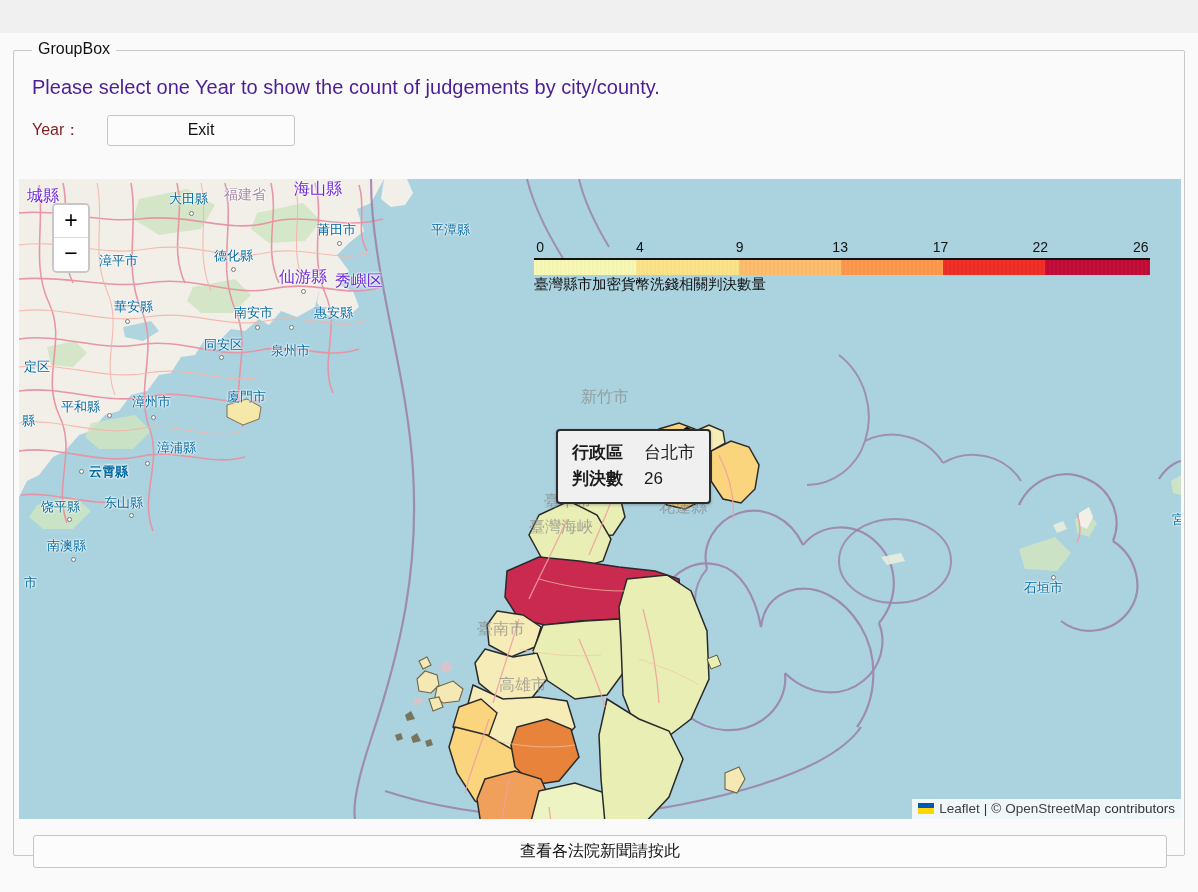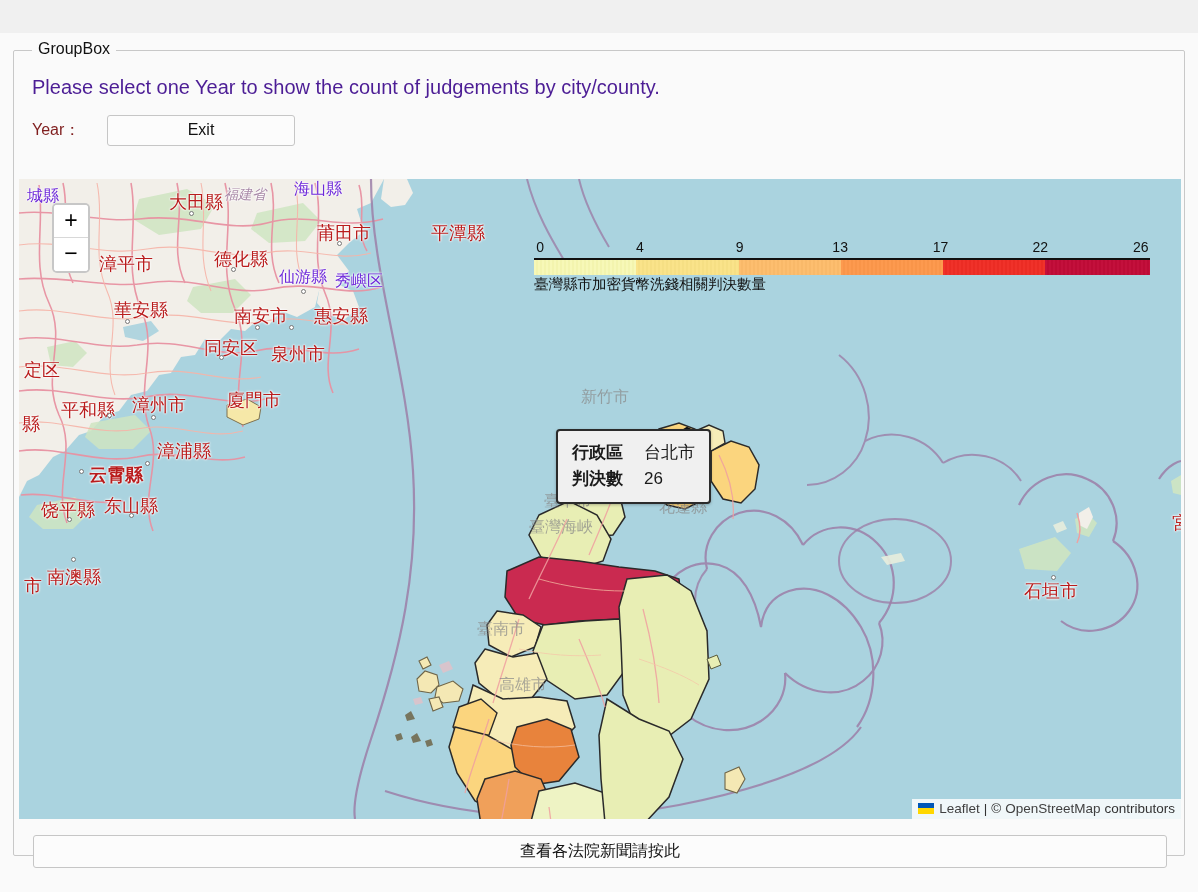--- a/index.html
+++ b/index.html
@@ -272,21 +272,21 @@
   
   .mlabel {
     position: absolute;
     font-size: 16px;
     color: #6d28d9;
     white-space: nowrap;
     font-family: "DejaVu Sans", sans-serif;
     text-shadow: 0 0 2px #fff, 0 0 2px #fff, 0 0 3px #fff;
     pointer-events: none;
   }
-  .mlabel.big { font-size: 18px; color: #b91c1c; }
+  .mlabel.big { font-size: 13px; color: #0369a1; }
   .mlabel.prov { font-size: 14px; color: #a98aa8; }
   .mlabel.tw {
     color: #8a8a8a;
     opacity: .72;
     font-size: 16px;
     text-shadow: none;
   }
   .mdot {
     position: absolute;
     width: 5px; height: 5px;
@@ -504,21 +504,21 @@
               <path d="M520,400 C548,408 578,412 606,412"></path>
               <path d="M500,470 C528,476 556,478 582,476"></path>
               <path d="M470,560 C500,568 530,570 556,566"></path>
               <path d="M620,480 C644,488 664,496 680,506"></path>
             </g>
           </svg>
 
           <div>
             <div class="mlabel" style="left:8px;top:7px;">城縣</div>
             <div class="mlabel big" style="left:150px;top:11px;">大田縣</div>
-            <div class="mlabel prov" style="left:205px;top:7px;font-style:italic;">福建省</div>
+            <div class="mlabel prov" style="left:205px;top:7px;">福建省</div>
             <div class="mlabel big" style="left:298px;top:42px;">莆田市</div>
             <div class="mlabel big" style="left:412px;top:42px;">平潭縣</div>
             <div class="mlabel big" style="left:80px;top:73px;">漳平市</div>
             <div class="mlabel big" style="left:195px;top:68px;">德化縣</div>
             <div class="mlabel" style="left:260px;top:88px;">仙游縣</div>
             <div class="mlabel" style="left:316px;top:92px;">秀嶼区</div>
             <div class="mlabel big" style="left:95px;top:119px;">華安縣</div>
             <div class="mlabel big" style="left:215px;top:125px;">南安市</div>
             <div class="mlabel big" style="left:295px;top:125px;">惠安縣</div>
             <div class="mlabel big" style="left:185px;top:157px;">同安区</div>
@@ -526,21 +526,21 @@
             <div class="mlabel big" style="left:5px;top:179px;">定区</div>
             <div class="mlabel big" style="left:208px;top:209px;">廈門市</div>
             <div class="mlabel big" style="left:113px;top:214px;">漳州市</div>
             <div class="mlabel big" style="left:42px;top:219px;">平和縣</div>
             <div class="mlabel big" style="left:3px;top:233px;">縣</div>
             <div class="mlabel big" style="left:138px;top:260px;">漳浦縣</div>
             <div class="mlabel big" style="left:70px;top:284px;font-weight:bold;">云霄縣</div>
             <div class="mlabel" style="left:275px;top:0px;">海山縣</div>
             <div class="mlabel big" style="left:85px;top:315px;">东山縣</div>
             <div class="mlabel big" style="left:22px;top:319px;">饶平縣</div>
-            <div class="mlabel big" style="left:28px;top:358px;margin-top:28px;">南澳縣</div>
+            <div class="mlabel big" style="left:28px;top:358px;">南澳縣</div>
             <div class="mlabel big" style="left:5px;top:395px;">市</div>
             <div class="mlabel tw" style="left:562px;top:208px;">新竹市</div>
             <div class="mlabel tw" style="left:525px;top:312px;">臺中市</div>
             <div class="mlabel tw" style="left:640px;top:318px;">花蓮縣</div>
             <div class="mlabel tw" style="left:510px;top:338px;">臺灣海峽</div>
             <div class="mlabel tw" style="left:458px;top:440px;">臺南市</div>
             <div class="mlabel tw" style="left:480px;top:496px;">高雄市</div>
             <div class="mlabel big" style="left:1005px;top:400px;">石垣市</div>
             <div class="mlabel big" style="left:1153px;top:332px;">宮古</div>
 

